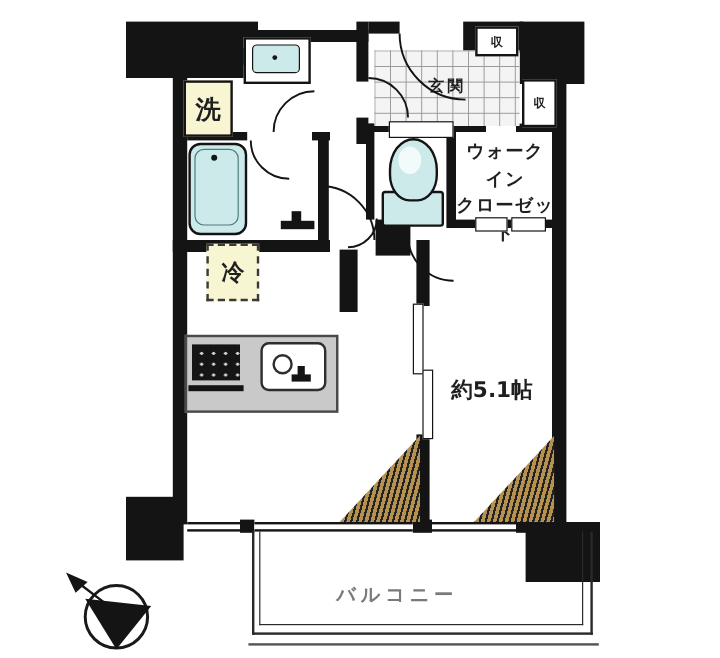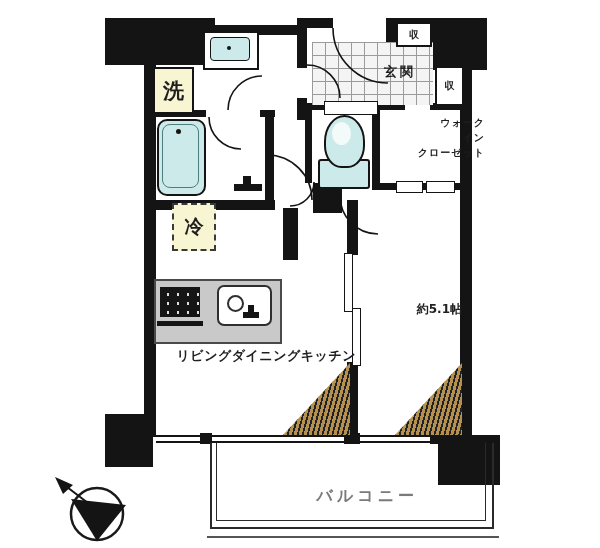--- a/index.html
+++ b/index.html
@@ -2,39 +2,39 @@
 <html><head>
 <meta charset="utf-8">
 <style>
   html,body { margin:0; padding:0; background:#fff; }
   .fp {
     position:relative; width:600px; height:548px; background:#ffffff;
     font-family:"DejaVu Sans","Liberation Sans",sans-serif; overflow:hidden;
   }
   .w   { position:absolute; background:#141414; }
   .win { position:absolute; height:4px; border-top:2px solid #141414; border-bottom:2px solid #141414; background:#fff; }
-  .lbl { position:absolute; font-weight:bold; color:#1f1f1f; text-align:right; }
+  .lbl { position:absolute; font-weight:bold; color:#1f1f1f; text-align:center; }
 
   
   .tile { position:absolute; left:312px; top:42px; width:121px; height:63px;
     background-color:#f4f4f4;
     background-image:linear-gradient(#9a9a9a 1px, transparent 1px),
                      linear-gradient(90deg, #9a9a9a 1px, transparent 1px);
     background-size:13px 13px; }
   .lbl-entrance { left:330px; top:63px; width:86px; font-size:13px; letter-spacing:3px; }
 
   
   .storage { position:absolute; background:#fff; border:2px solid #141414;
     display:flex; align-items:center; justify-content:center;
     font-size:10px; font-weight:bold; color:#1f1f1f; }
   .storage-top   { left:396px; top:22px;  width:32px; height:21px; }
   .storage-entry { left:435px; top:66px;  width:25px; height:36px; }
 
   
-  .lbl-wic { left:397px; top:115px; width:88px; font-size:10px; line-height:1.5;
+  .lbl-wic { left:377px; top:115px; width:88px; font-size:15px; line-height:1.5;
     white-space:pre-line; letter-spacing:1px; }
 
   
   .washer { position:absolute; left:153px; top:67px; width:37px; height:43px;
     background:#f8f5d2; border:2.5px solid #141414; display:flex; align-items:center;
     justify-content:center; font-size:21px; font-weight:bold; color:#1f1f1f; }
   .fridge { position:absolute; left:172px; top:203px; width:40px; height:44px;
     background:#f8f5d2; border:2px dashed #3a3a3a; display:flex; align-items:center;
     justify-content:center; font-size:19px; font-weight:bold; color:#1f1f1f; }
 
@@ -71,24 +71,24 @@
   .dstep { position:absolute; background:#fff; border:1.5px solid #141414; }
 
   
   .hatch { position:absolute; top:363px; width:67px; height:72px;
     background:repeating-linear-gradient(105deg, #b6904f 0 3px, #222222 3px 4.8px);
     clip-path:polygon(100% 0, 100% 100%, 0 100%); }
   #hatch-l { left:283px; } #hatch-r { left:395px; }
 
   
   .lbl-bed-name { left:358px; top:289px; width:104px; font-size:14px; letter-spacing:7px; }
-  .lbl-bed-size { left:358px; top:301px; width:104px; font-size:12px; }
+  .lbl-bed-size { left:358px; top:313px; width:104px; font-size:18px; }
   .lbl-ldk-name { left:160px; top:347px; width:196px; font-size:13px; letter-spacing:.5px; }
   .lbl-ldk-size { left:160px; top:364px; width:196px; font-size:13px; }
-  .lbl-balcony  { left:268px; top:486px; width:150px; font-size:16px; letter-spacing:4px; color:#7a7a7a; }
+  .lbl-balcony  { left:256px; top:486px; width:150px; font-size:16px; letter-spacing:4px; color:#7a7a7a; }
 
   
   .balc-outer { position:absolute; left:210px; top:443px; width:280px; height:84px;
     border:2px solid #2a2a2a; border-top:none; }
   .balc-inner { position:absolute; left:216px; top:443px; width:268px; height:77px;
     border:1.5px solid #2a2a2a; border-top:none; }
   .ground-line { position:absolute; left:207px; top:536px; width:292px; height:0; border-top:2.5px solid #555; }
 
   .overlay { position:absolute; left:0; top:0; pointer-events:none; }
 </style>
@@ -178,21 +178,20 @@
   <div class="stove-bar"></div>
   <div class="sink"></div>
   <div class="sink-faucet"></div>
   <div class="sink-t1"></div>
   <div class="sink-t2"></div>
 
   <div class="hatch" id="hatch-l"></div>
   <div class="hatch" id="hatch-r"></div>
 
   <div class="lbl lbl-bed-size">約5.1帖</div>
-  <div class="lbl lbl-ldk-name">リビングダイニングキッチン</div>
   <div class="lbl lbl-balcony">バルコニー</div>
 
   <div class="balc-outer"></div>
   <div class="balc-inner"></div>
   <div class="ground-line"></div>
 
   <svg class="overlay" width="600" height="548" viewBox="0 0 600 548">
     <g stroke="#141414" stroke-width="1.6" fill="none">
       <path d="M 333 28 A 55 55 0 0 0 388 83"></path>
       <path d="M 307 65 A 33 33 0 0 1 340 98"></path>

